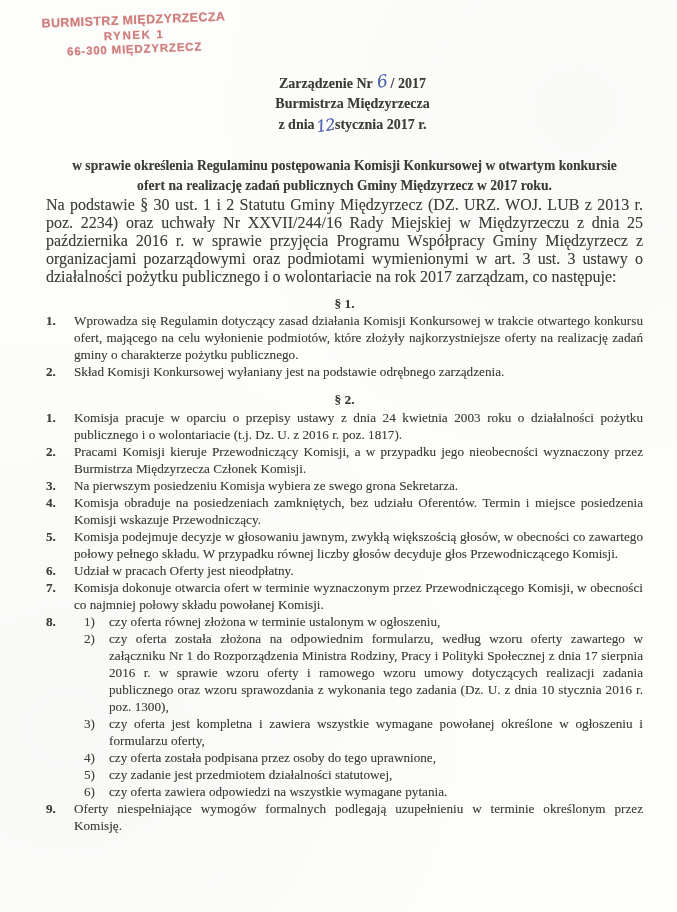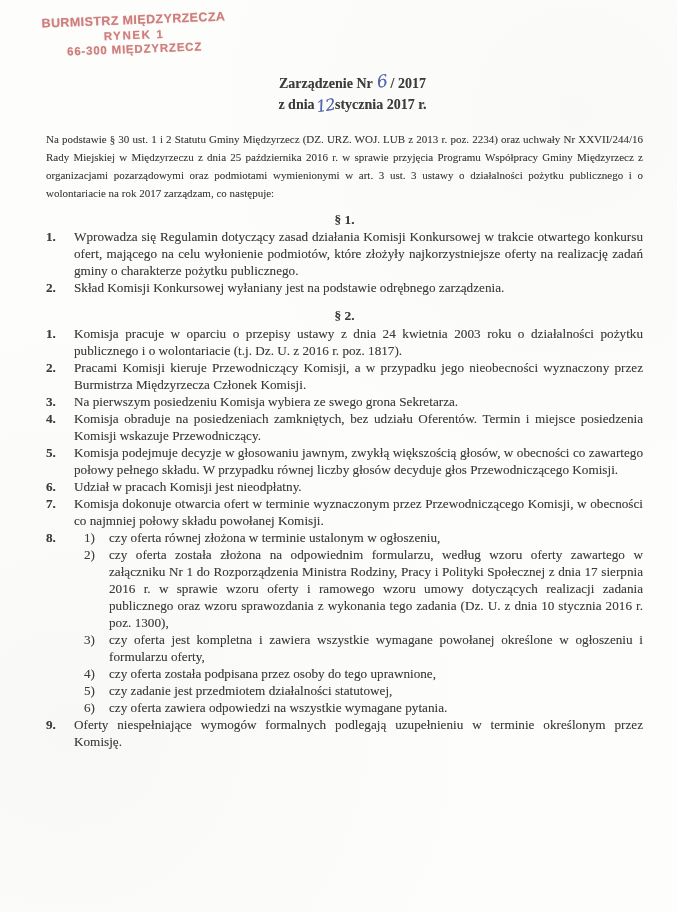--- a/index.html
+++ b/index.html
@@ -44,21 +44,21 @@
   }
   .hand-number { font-size:17px; transform:rotate(-8deg) translateY(-1px); margin:0 3px 0 4px; }
   .hand-day { font-size:16px; letter-spacing:-1px; transform:rotate(-9deg) translateY(2px); margin:0 1px; }
 
   .subject {
     margin:21px auto 0; max-width:568px;
     text-align:center; font-weight:bold;
     font-size:13.6px; line-height:20px;
   }
 
-  .preamble { margin-top:15px; text-align:justify; font-size:11px; line-height:18px; }
+  .preamble { text-align:justify; font-size:16px; line-height:18px; }
 
   .sec-head { text-align:center; font-weight:bold; font-size:13.4px; line-height:17px; }
   .sec-head-1 { margin-top:9px; }
   .sec-head-2 { margin-top:11px; margin-bottom:1px; }
 
   .li { display:flex; text-align:justify; font-size:13.2px; line-height:17px; }
   .li .n { flex:0 0 28px; font-weight:bold; }
   .li .t { flex:1; }
   .sub { margin-left:10px; }
   .sub .li .n { flex:0 0 25px; font-weight:normal; }
@@ -71,23 +71,25 @@
   <div class="stamp">
     <div class="stamp-l1">BURMISTRZ MIĘDZYRZECZA</div>
     <div class="stamp-l2">RYNEK 1</div>
     <div class="stamp-l3">66-300 MIĘDZYRZECZ</div>
   </div>
 
   <div class="content">
 
     <div class="header">
       <div><span>Zarządzenie Nr</span><span class="hand hand-number">6</span><span>/ 2017</span></div>
+      <div>Burmistrza Międzyrzecza</div>
       <div><span>z dnia</span><span class="hand hand-day">12</span><span>stycznia 2017 r.</span></div>
     </div>
 
+    <p class="subject">w sprawie określenia Regulaminu postępowania Komisji Konkursowej w otwartym konkursie ofert na realizację zadań publicznych Gminy Międzyrzecz w 2017 roku.</p>
 
     <p class="preamble">Na podstawie § 30 ust. 1 i 2 Statutu Gminy Międzyrzecz (DZ. URZ. WOJ. LUB z 2013 r. poz. 2234) oraz uchwały Nr XXVII/244/16 Rady Miejskiej w Międzyrzeczu z dnia 25 października 2016 r. w sprawie przyjęcia Programu Współpracy Gminy Międzyrzecz z organizacjami pozarządowymi oraz podmiotami wymienionymi w art. 3 ust. 3 ustawy o działalności pożytku publicznego i o wolontariacie na rok 2017 zarządzam, co następuje:</p>
 
     <div class="sec-head sec-head-1">§ 1.</div>
     <div class="list">
       <div class="li">
         <span class="n">1.</span>
         <div class="t">Wprowadza się Regulamin dotyczący zasad działania Komisji Konkursowej w trakcie otwartego konkursu ofert, mającego na celu wyłonienie podmiotów, które złożyły najkorzystniejsze oferty na realizację zadań gminy o charakterze pożytku publicznego.</div>
       </div>
       <div class="li">
@@ -113,21 +115,21 @@
       <div class="li">
         <span class="n">4.</span>
         <div class="t">Komisja obraduje na posiedzeniach zamkniętych, bez udziału Oferentów. Termin i miejsce posiedzenia Komisji wskazuje Przewodniczący.</div>
       </div>
       <div class="li">
         <span class="n">5.</span>
         <div class="t">Komisja podejmuje decyzje w głosowaniu jawnym, zwykłą większością głosów, w obecności co zawartego połowy pełnego składu. W przypadku równej liczby głosów decyduje głos Przewodniczącego Komisji.</div>
       </div>
       <div class="li">
         <span class="n">6.</span>
-        <div class="t">Udział w pracach Komisji jest nieodpłatny.</div>
+        <div class="t">Udział w pracach Oferty jest nieodpłatny.</div>
       </div>
       <div class="li">
         <span class="n">7.</span>
         <div class="t">Komisja dokonuje otwarcia ofert w terminie wyznaczonym przez Przewodniczącego Komisji, w obecności co najmniej połowy składu powołanej Komisji.</div>
       </div>
 
       <div class="li">
         <span class="n">8.</span>
         <div class="t">
           <div class="sub">

